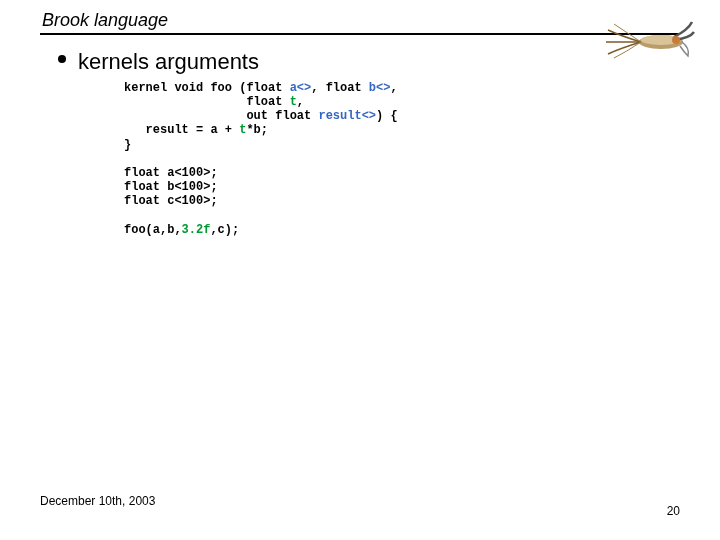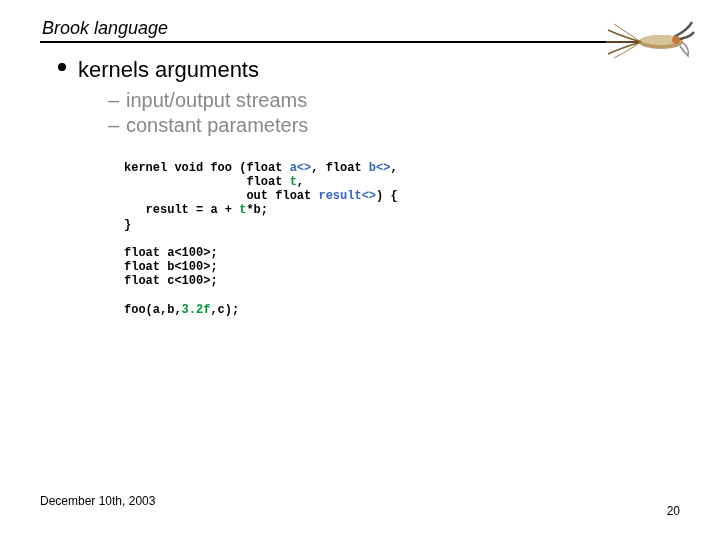--- a/index.html
+++ b/index.html
@@ -6,21 +6,21 @@
   html, body { width: 720px; height: 540px; overflow: hidden; }
   body {
     background: #fff;
     font-family: Verdana, Geneva, sans-serif;
     color: #000;
     position: relative;
   }
   .slide {
     width: 720px;
     height: 540px;
-    padding: 18px 40px 0 40px;
+    padding: 10px 40px 0 40px;
     position: relative;
   }
   .supertitle {
     font-style: italic;
     font-size: 18px;
     margin-bottom: 2px;
     padding-left: 2px;
   }
   .title {
     font-size: 34px;
@@ -113,24 +113,20 @@
   </div>
 
   <div class="supertitle">Brook language</div>
   <div class="hr"></div>
 
   <div class="content">
     <div class="bullet">
       <span class="dot"></span>
       <span>kernels arguments</span>
     </div>
-    <div class="subs">
-      <div class="sub"><span class="dash">–</span><span>input/output streams</span></div>
-      <div class="sub"><span class="dash">–</span><span>constant parameters</span></div>
-    </div>
 
     <div class="code"><span>kernel void foo (float </span><span class="blue">a&lt;&gt;</span><span>, float </span><span class="blue">b&lt;&gt;</span><span>,</span>
 <span>                 float </span><span class="green">t</span><span>,</span>
 <span>                 out float </span><span class="blue">result&lt;&gt;</span><span>) {</span>
 <span>   result = a + </span><span class="green">t</span><span>*b;</span>
 <span>}</span>
 <span></span>
 <span>float a&lt;100&gt;;</span>
 <span>float b&lt;100&gt;;</span>
 <span>float c&lt;100&gt;;</span>

